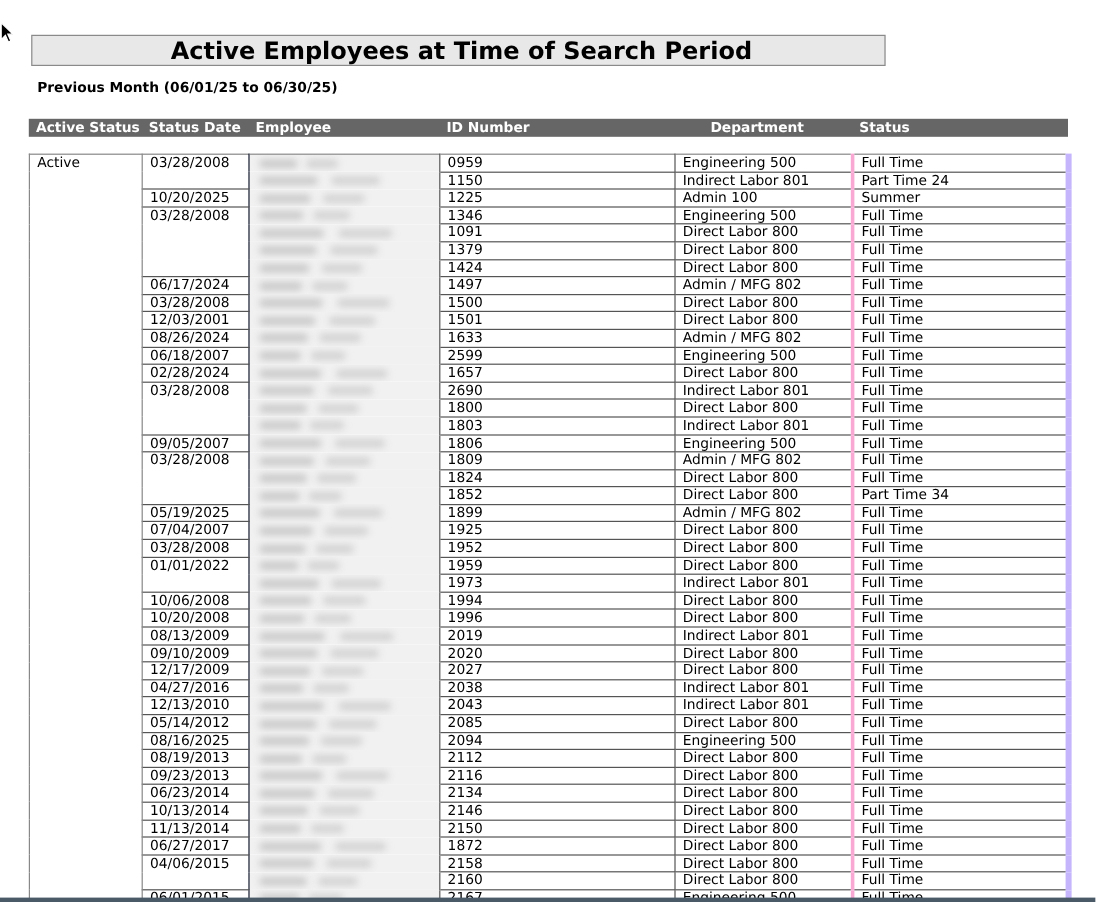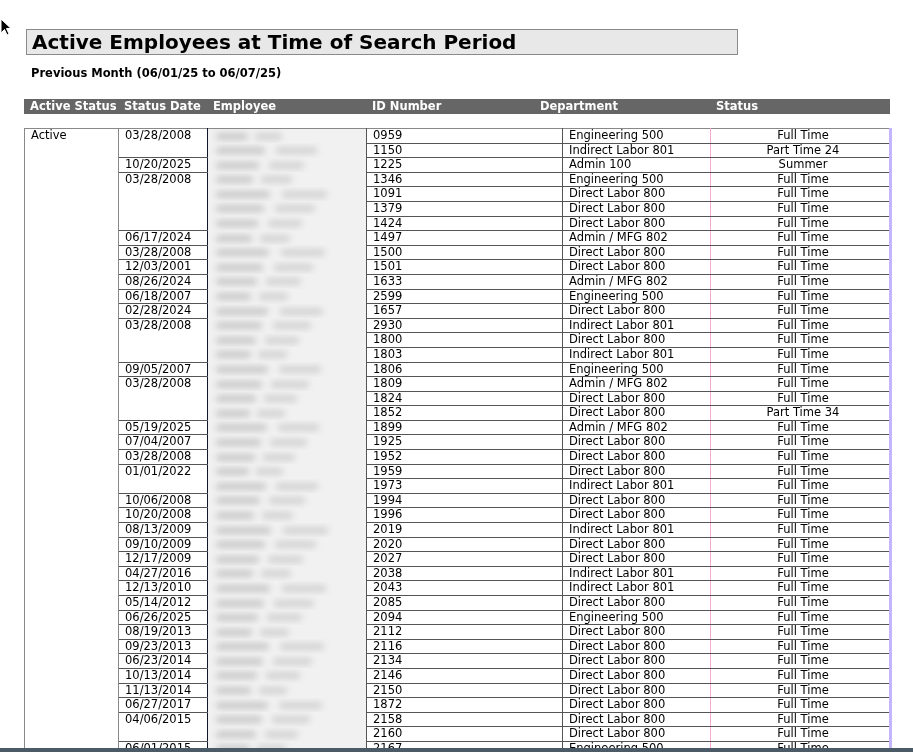--- a/index.html
+++ b/index.html
@@ -1,58 +1,58 @@
 <!DOCTYPE html>
 <html><head>
 <meta charset="utf-8">
 <style>
   html, body { margin:0; padding:0; background:#ffffff; }
   body { width:913px; height:752px; overflow:hidden; position:relative; font-family:"DejaVu Sans", sans-serif; color:#000; }
   .cursor { position:absolute; left:0; top:18px; width:12px; height:18px; }
-  .title-box { position:absolute; left:26px; top:29px; width:712px; height:26px; background:#e8e8e8; border:1px solid #8a8a8a; box-sizing:border-box; }
+  .title-box { position:absolute; left:26px; top:29px; width:712px; height:26px; background:#e8e8e8; border:1px solid #8a8a8a; box-sizing:border-box;text-align:center; }
   .title-box h1 { margin:0; padding:0 0 0 5px; font-size:20px; line-height:24px; font-weight:bold; font-family:"DejaVu Sans", sans-serif; }
   .subtitle { position:absolute; left:31px; top:66px; font-size:11.5px; font-weight:bold; }
   .header-bar { position:absolute; left:24px; top:99px; width:866px; height:15px; background:#666666; color:#fff; font-size:11.5px; font-weight:bold; }
   .header-bar span { position:absolute; top:0; line-height:15px; white-space:nowrap; }
   .table-wrap { position:absolute; left:24px; top:128px; width:866px; }
   table { border-collapse:collapse; width:866px; table-layout:fixed; font-size:11.5px; font-family:"DejaVu Sans", sans-serif; }
   td { padding:0 0 0 6px; height:13.6px; line-height:13.6px; border-bottom:1px solid #555; white-space:nowrap; overflow:hidden; vertical-align:top; }
   td.c-active { border-left:1px solid #888; border-right:1px solid #888; border-bottom:none; border-top:1px solid #888; }
   td.c-date { border-right:1px solid #0f172a; }
   td.c-emp { border-right:1px solid #555; border-bottom:none; padding:0; }
   td.c-id { border-right:1px solid #555; }
-  td.c-dept { border-right:1px solid #f9a8d4; }
-  td.c-status { border-right:3px solid #c4b5fd;text-align:center; }
+  td.c-dept { border-right:3px solid #f9a8d4; }
+  td.c-status { border-right:5px solid #c4b5fd; }
   tr.first td { border-top:1px solid #888; }
   td.nodate { border-bottom:none; }
   .blur { display:block; height:13.6px; margin-left:8px; width:100px; position:relative; }
   .blur::before { content:""; position:absolute; left:0; top:4px; height:7px; width:46%; background:#c9c9c9; border-radius:4px; filter:blur(3px); }
   .blur::after { content:""; position:absolute; left:56%; top:4px; height:7px; width:38%; background:#d2d2d2; border-radius:4px; filter:blur(3px); }
   .emp-bg { background:#f1f1f1; }
   .bottom-line { position:absolute; left:0; top:748px; width:913px; height:4px; background:#4a5a66; }
 </style>
 </head>
 <body>
 
 <svg class="cursor" viewBox="0 0 12 18">
   <path d="M1 1 L1 15 L4.5 11.5 L7 17 L9 16 L6.5 10.5 L11 10.5 Z" fill="#000" stroke="#fff" stroke-width="1"></path>
 </svg>
 
 <div class="title-box">
   <h1>Active Employees at Time of Search Period</h1>
 </div>
 
-<div class="subtitle">Previous Month (06/01/25 to 06/07/25)</div>
+<div class="subtitle">Previous Month (06/01/25 to 06/30/25)</div>
 
 <div class="header-bar">
   <span style="left:6px">Active Status</span>
   <span style="left:100px">Status Date</span>
   <span style="left:189px">Employee</span>
   <span style="left:348px">ID Number</span>
-  <span style="left:516px">Department</span>
+  <span style="left:568px">Department</span>
   <span style="left:692px">Status</span>
 </div>
 
 <div class="table-wrap">
   <table id="emp-table">
     <colgroup>
       <col style="width:94px">
       <col style="width:89px">
       <col style="width:159px">
       <col style="width:196px">
@@ -176,21 +176,21 @@
           </td>
           <td class="c-id">1657</td>
           <td class="c-dept">Direct Labor 800</td>
           <td class="c-status">Full Time</td>
         </tr>
         <tr>
           <td class="c-date nodate">03/28/2008</td>
           <td class="c-emp emp-bg">
             <span class="blur" style="width: 101px;"></span>
           </td>
-          <td class="c-id">2930</td>
+          <td class="c-id">2690</td>
           <td class="c-dept">Indirect Labor 801</td>
           <td class="c-status">Full Time</td>
         </tr>
         <tr>
           <td class="c-date nodate"></td>
           <td class="c-emp emp-bg">
             <span class="blur" style="width: 88px;"></span>
           </td>
           <td class="c-id">1800</td>
           <td class="c-dept">Direct Labor 800</td>
@@ -352,21 +352,21 @@
         <tr>
           <td class="c-date">05/14/2012</td>
           <td class="c-emp emp-bg">
             <span class="blur" style="width: 104px;"></span>
           </td>
           <td class="c-id">2085</td>
           <td class="c-dept">Direct Labor 800</td>
           <td class="c-status">Full Time</td>
         </tr>
         <tr>
-          <td class="c-date">06/26/2025</td>
+          <td class="c-date">08/16/2025</td>
           <td class="c-emp emp-bg">
             <span class="blur" style="width: 91px;"></span>
           </td>
           <td class="c-id">2094</td>
           <td class="c-dept">Engineering 500</td>
           <td class="c-status">Full Time</td>
         </tr>
         <tr>
           <td class="c-date">08/19/2013</td>
           <td class="c-emp emp-bg">

